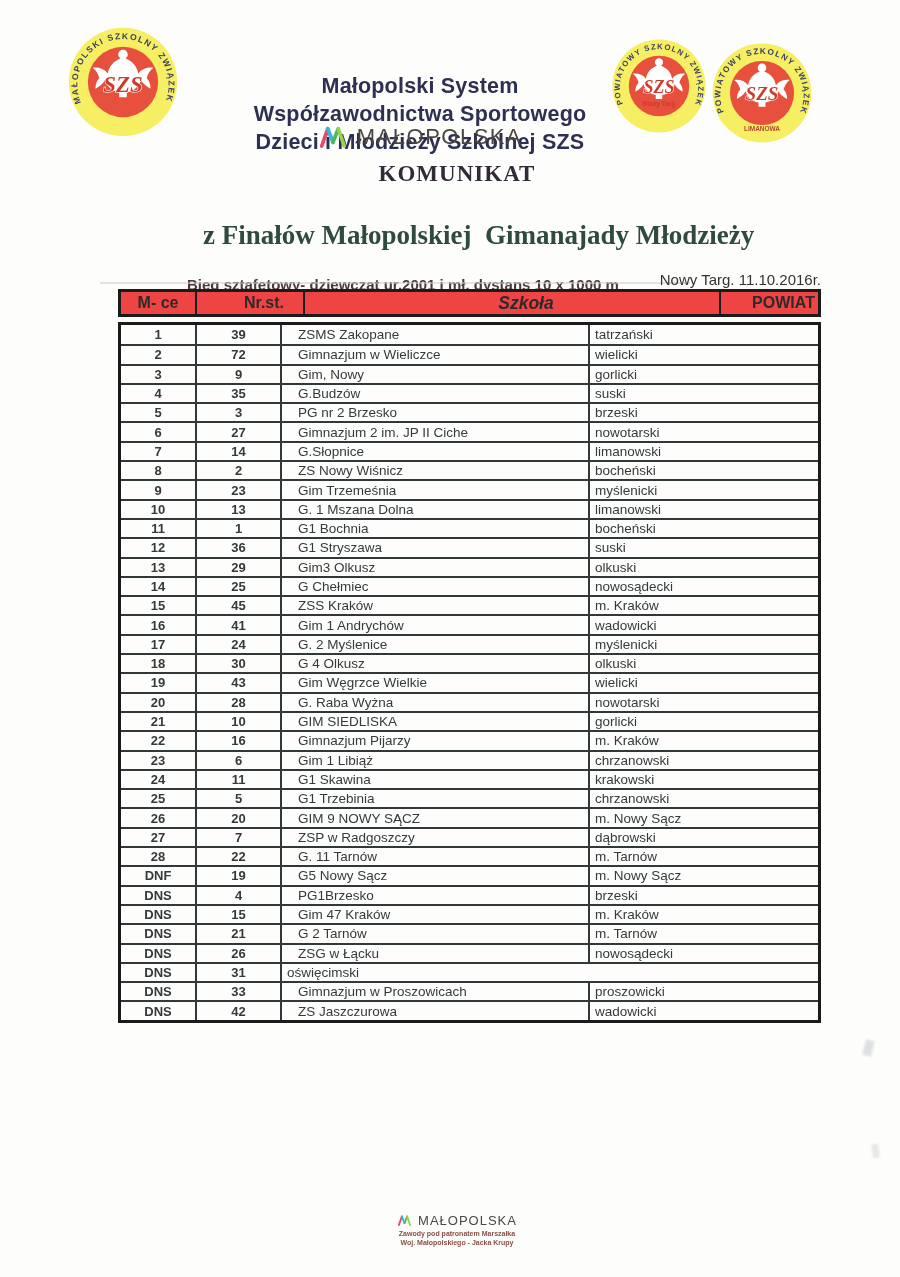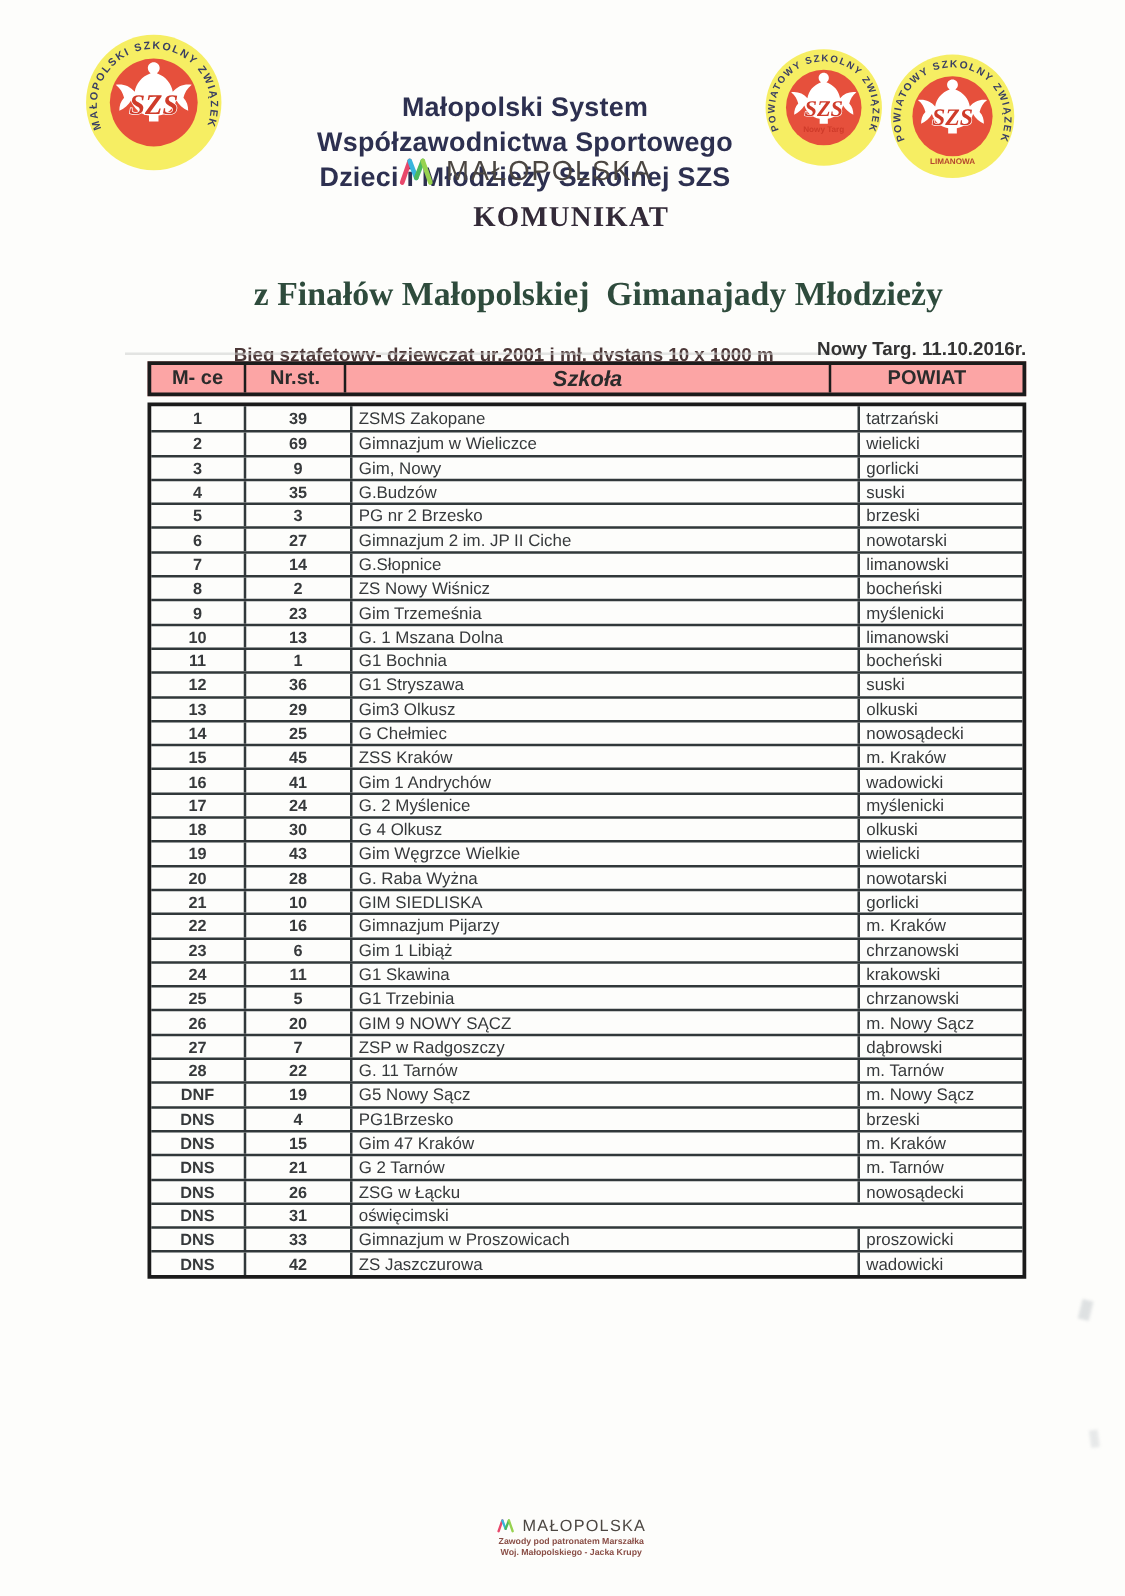--- a/index.html
+++ b/index.html
@@ -41,28 +41,29 @@
   .subtitle {
     position:absolute; left:187px; top:276px;
     font-weight:bold; font-size:15px; color:#4c3838;
   }
   .faint-line {
     position:absolute; left:100px; top:282px; width:590px; height:2px;
     background:#cdd0cd; opacity:.55;
   }
   .place-date {
     position:absolute; left:118px; top:271px; width:703px; text-align:right;
-    font-weight:bold; font-size:15px; color:#333;
+    font-weight:normal; font-size:15px; color:#333;
   }
 
   
   .rtable { position:absolute; left:118px; top:289px; width:703px; }
   .thead {
     display:flex; border:3px solid #1b1b1b; box-sizing:border-box; height:28px;
-    background:#fca5a5;
+    background:#ef4444;
+    gap:28px;
   }
   .thead .hc {
     display:flex; align-items:center; justify-content:center;
     font-weight:bold; font-size:16px; color:#2b2b2b; box-sizing:border-box;
   }
   .thead .hc:not(:last-child){ border-right:2px solid #1b1b1b; }
   .hc.c1{ width:76px; } .hc.c2{ width:80px; } .hc.c3{ width:388px; } .hc.c4{ flex:1; }
   .hc.c3 { font-style:italic; font-size:17.5px; }
   .tbody {
     margin-top:5px; border:3px solid #1b1b1b; box-sizing:border-box;
@@ -70,21 +71,21 @@
   }
   .brow { display:flex; height:19.3px; box-sizing:border-box; }
   .brow + .brow { border-top:2px solid #31383a; }
   .brow .bc {
     box-sizing:border-box; display:flex; align-items:center;
     font-size:13px; color:#36393b; overflow:hidden; white-space:nowrap;
   }
   .brow .bc:not(:last-child){ border-right:2px solid #31383a; }
   .bc.c1 { width:76px; justify-content:center; font-weight:bold; }
   .bc.c2 { width:85px; justify-content:center; font-weight:bold; }
-  .bc.c3 { width:406px; padding-left:5px; font-size:13.5px; }
+  .bc.c3 { width:308px; padding-left:16px; font-size:13.5px; }
   .bc.c4 { flex:1; padding-left:5px; font-size:13.5px; }
 
   
   .footer {
     position:absolute; left:0; top:1213px; width:914px; text-align:center;
   }
   .footer .logo-row {
     display:flex; align-items:center; justify-content:center; gap:6px;
   }
   .footer .m-logo { width:15px; height:13px; }
@@ -173,21 +174,21 @@
     <div class="tbody">
     <div class="brow">
       <div class="bc c1">1</div>
       <div class="bc c2">39</div>
       <div class="bc c3">ZSMS Zakopane</div>
       <div class="bc c4">tatrzański</div>
     </div>
 
     <div class="brow">
       <div class="bc c1">2</div>
-      <div class="bc c2">69</div>
+      <div class="bc c2">72</div>
       <div class="bc c3">Gimnazjum w Wieliczce</div>
       <div class="bc c4">wielicki</div>
     </div>
 
     <div class="brow">
       <div class="bc c1">3</div>
       <div class="bc c2">9</div>
       <div class="bc c3">Gim, Nowy</div>
       <div class="bc c4">gorlicki</div>
     </div>

